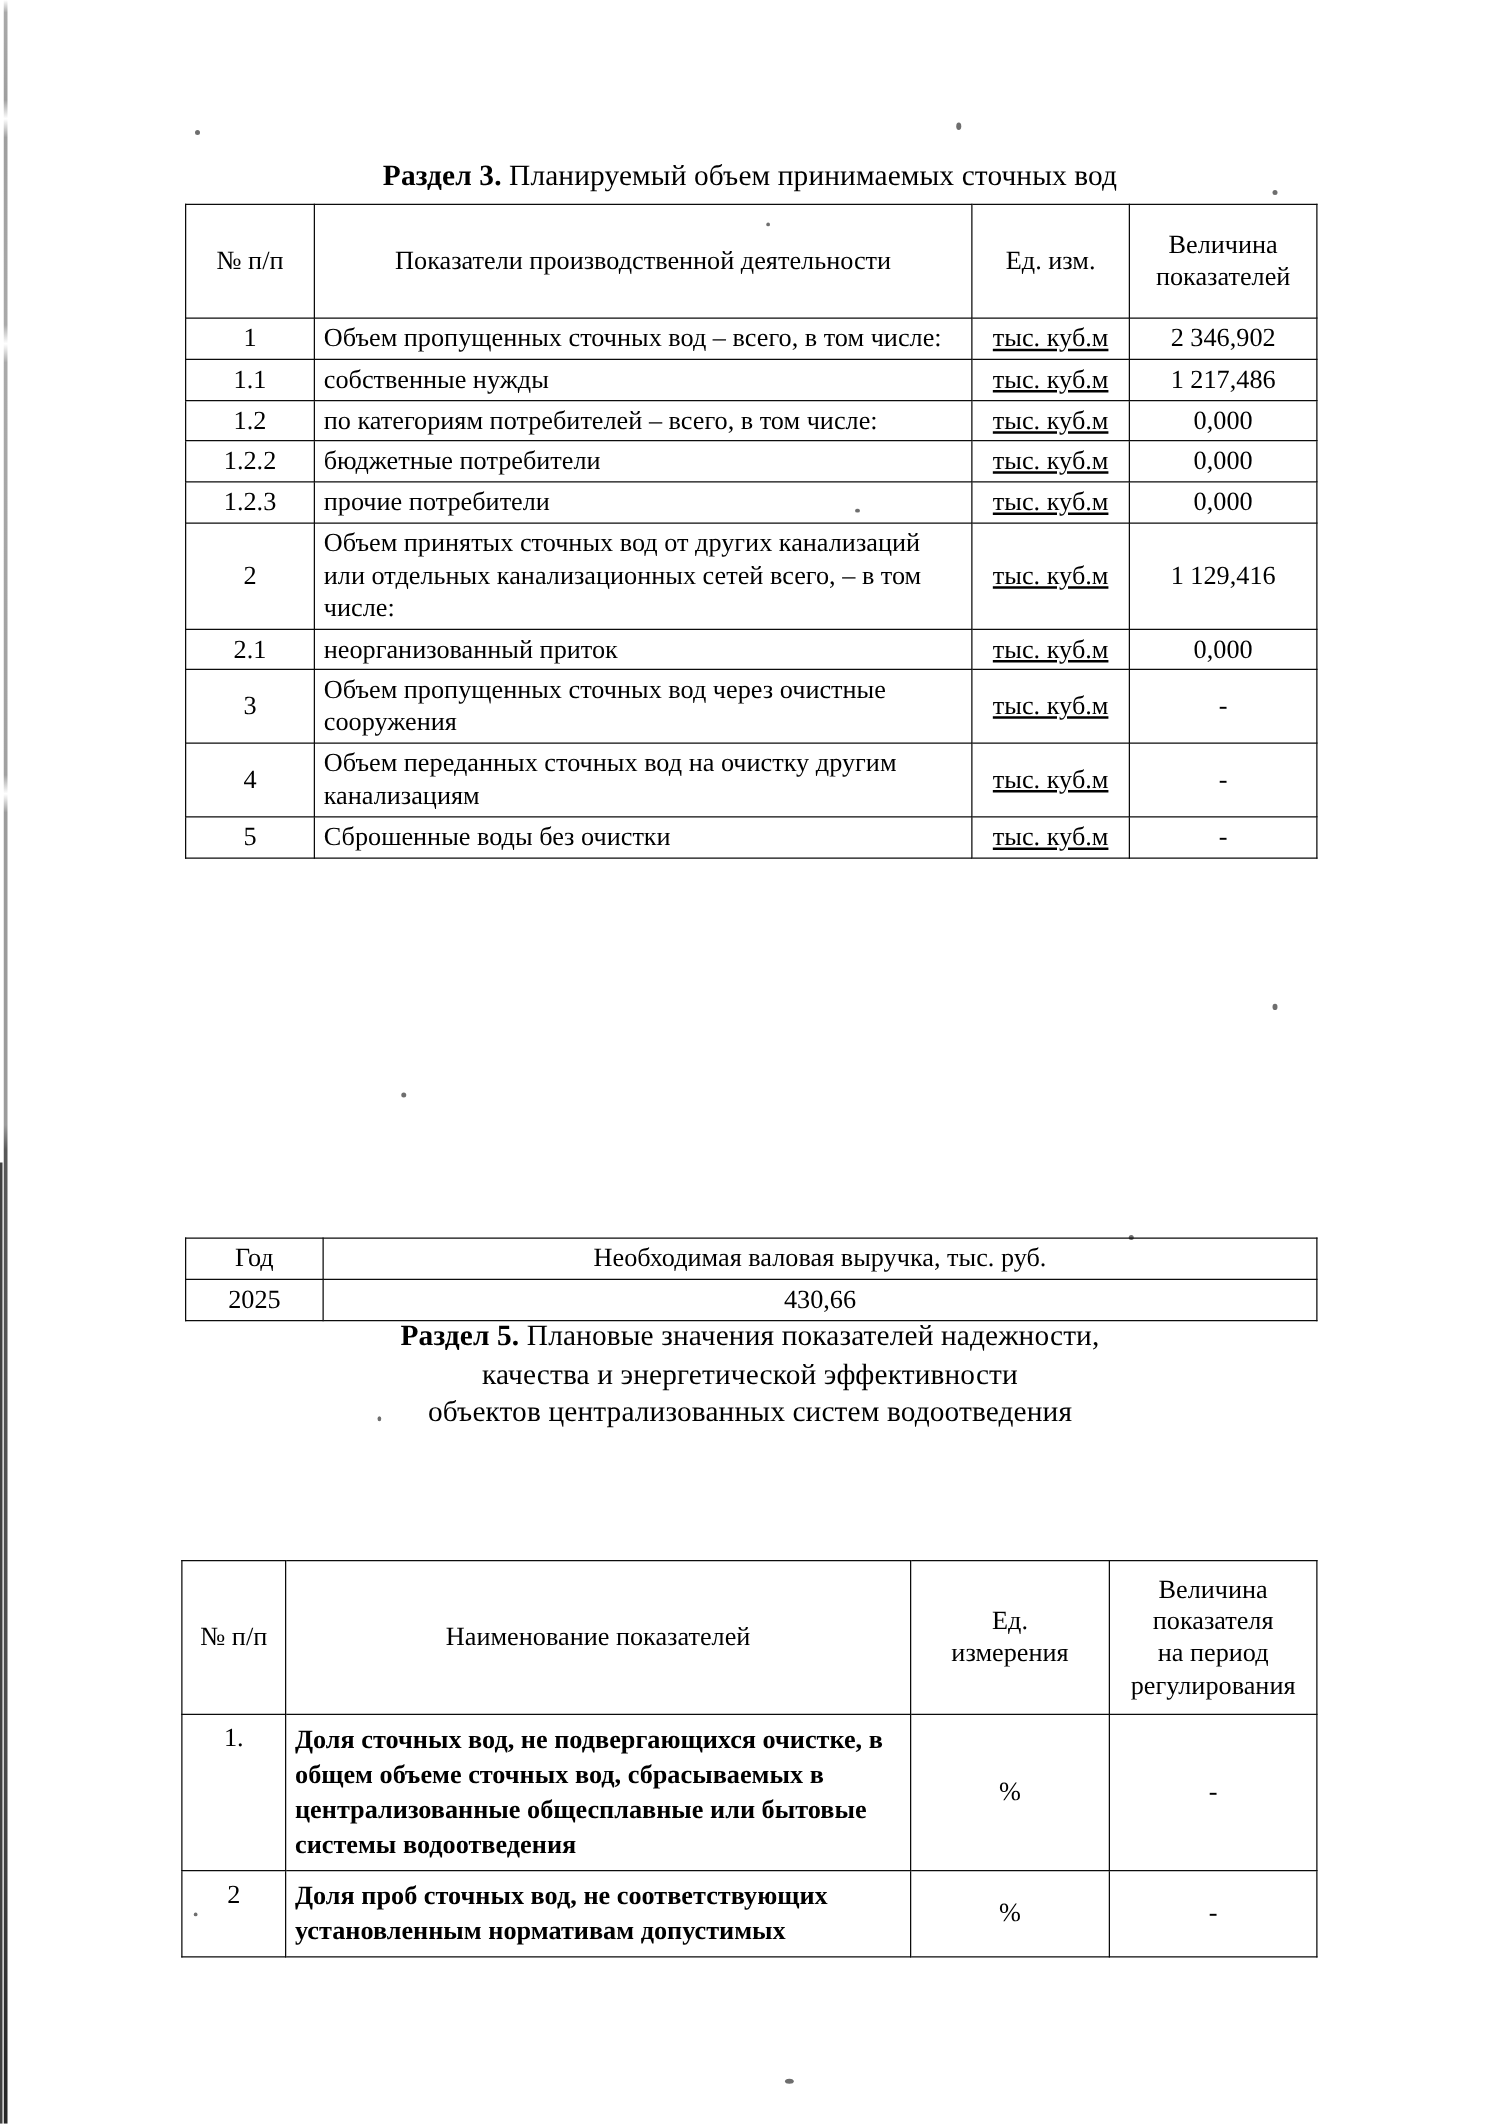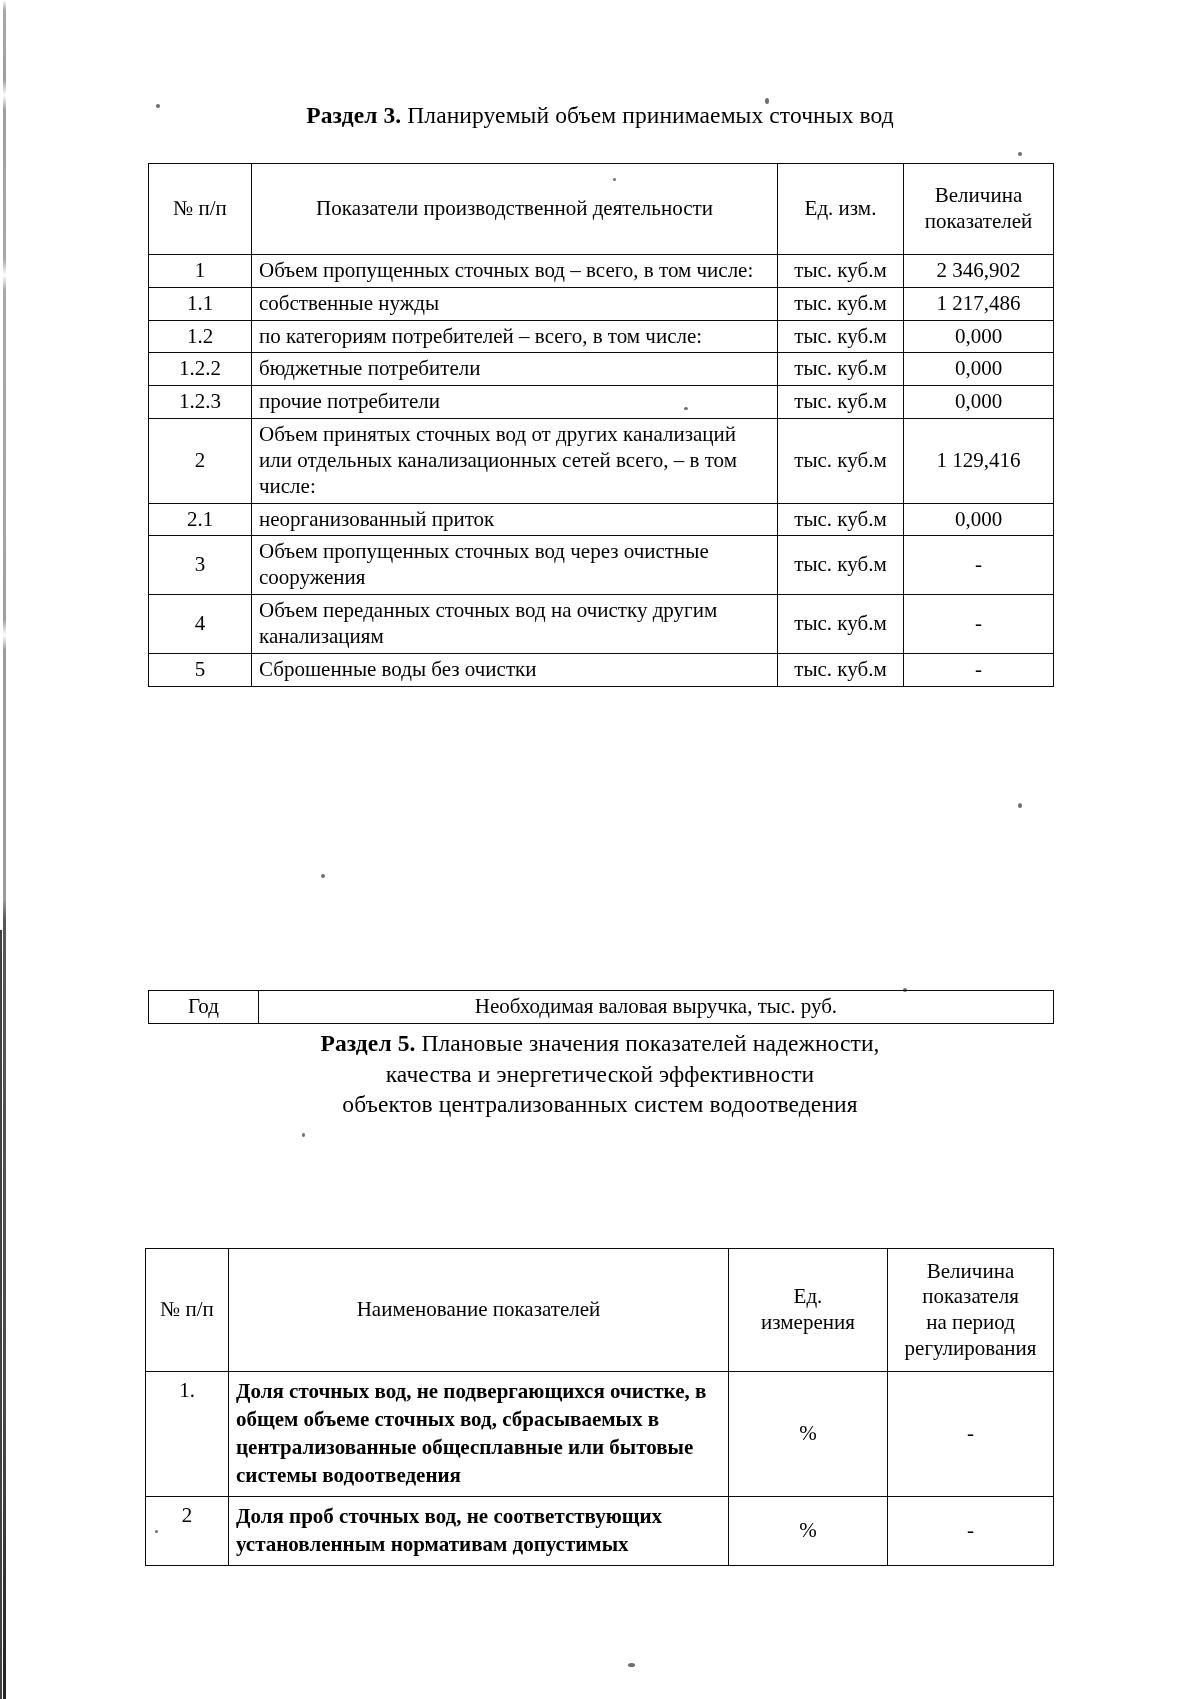--- a/index.html
+++ b/index.html
@@ -59,20 +59,21 @@
     width: 1200px;
     height: 1699px;
   }
 
   
   .section-title {
     text-align: center;
     font-size: 23.5px;
     line-height: 1.30;
     letter-spacing: .1px;
+    margin-top: 26px;
   }
   .section-title .lead {
     font-weight: bold;
   }
 
   
   table.doc {
     border-collapse: collapse;
     table-layout: fixed;
     font-size: 21px;
@@ -90,21 +91,21 @@
 
   
   #tbl-vol { position: absolute; left: 148px; top: 163px; width: 905px; }
   #tbl-vol col.c1 { width: 103px; }
   #tbl-vol col.c2 { width: 526px; }
   #tbl-vol col.c3 { width: 126px; }
   #tbl-vol col.c4 { width: 150px; }
   #tbl-vol tr.head td { height: 84px; }
   #tbl-vol td.num { text-align: center; }
   #tbl-vol td.val { text-align: center; }
-  #tbl-vol td.unit { text-align: center; white-space: nowrap; }
+  #tbl-vol td.unit { text-align: center; white-space: nowrap; text-decoration: underline; }
 
   
   #tbl-revenue { position: absolute; left: 148px; top: 990px; width: 905px; }
   #tbl-revenue col.c1 { width: 110px; }
   #tbl-revenue col.c2 { width: 795px; }
   #tbl-revenue td { height: 26px; }
 
   
   #tbl-indicators { position: absolute; left: 145px; top: 1248px; width: 908px; }
   #tbl-indicators col.c1 { width: 83px; }
@@ -238,20 +239,24 @@
 
   <table class="doc" id="tbl-revenue">
     <colgroup>
         <col class="c1">
         <col class="c2">
       </colgroup>
     <tbody>
       <tr>
         <td class="hdr">Год</td>
         <td class="hdr">Необходимая валовая выручка, тыс. руб.</td>
+      </tr>
+      <tr>
+        <td class="c">2025</td>
+        <td class="c">430,66</td>
       </tr>
     </tbody>
   </table>
 
   <div id="h5" class="section-title">
     <div>
       <span class="lead">Раздел 5.</span><span> Плановые значения показателей надежности,</span>
     </div>
     <div>качества и энергетической эффективности</div>
     <div>объектов централизованных систем водоотведения</div>

